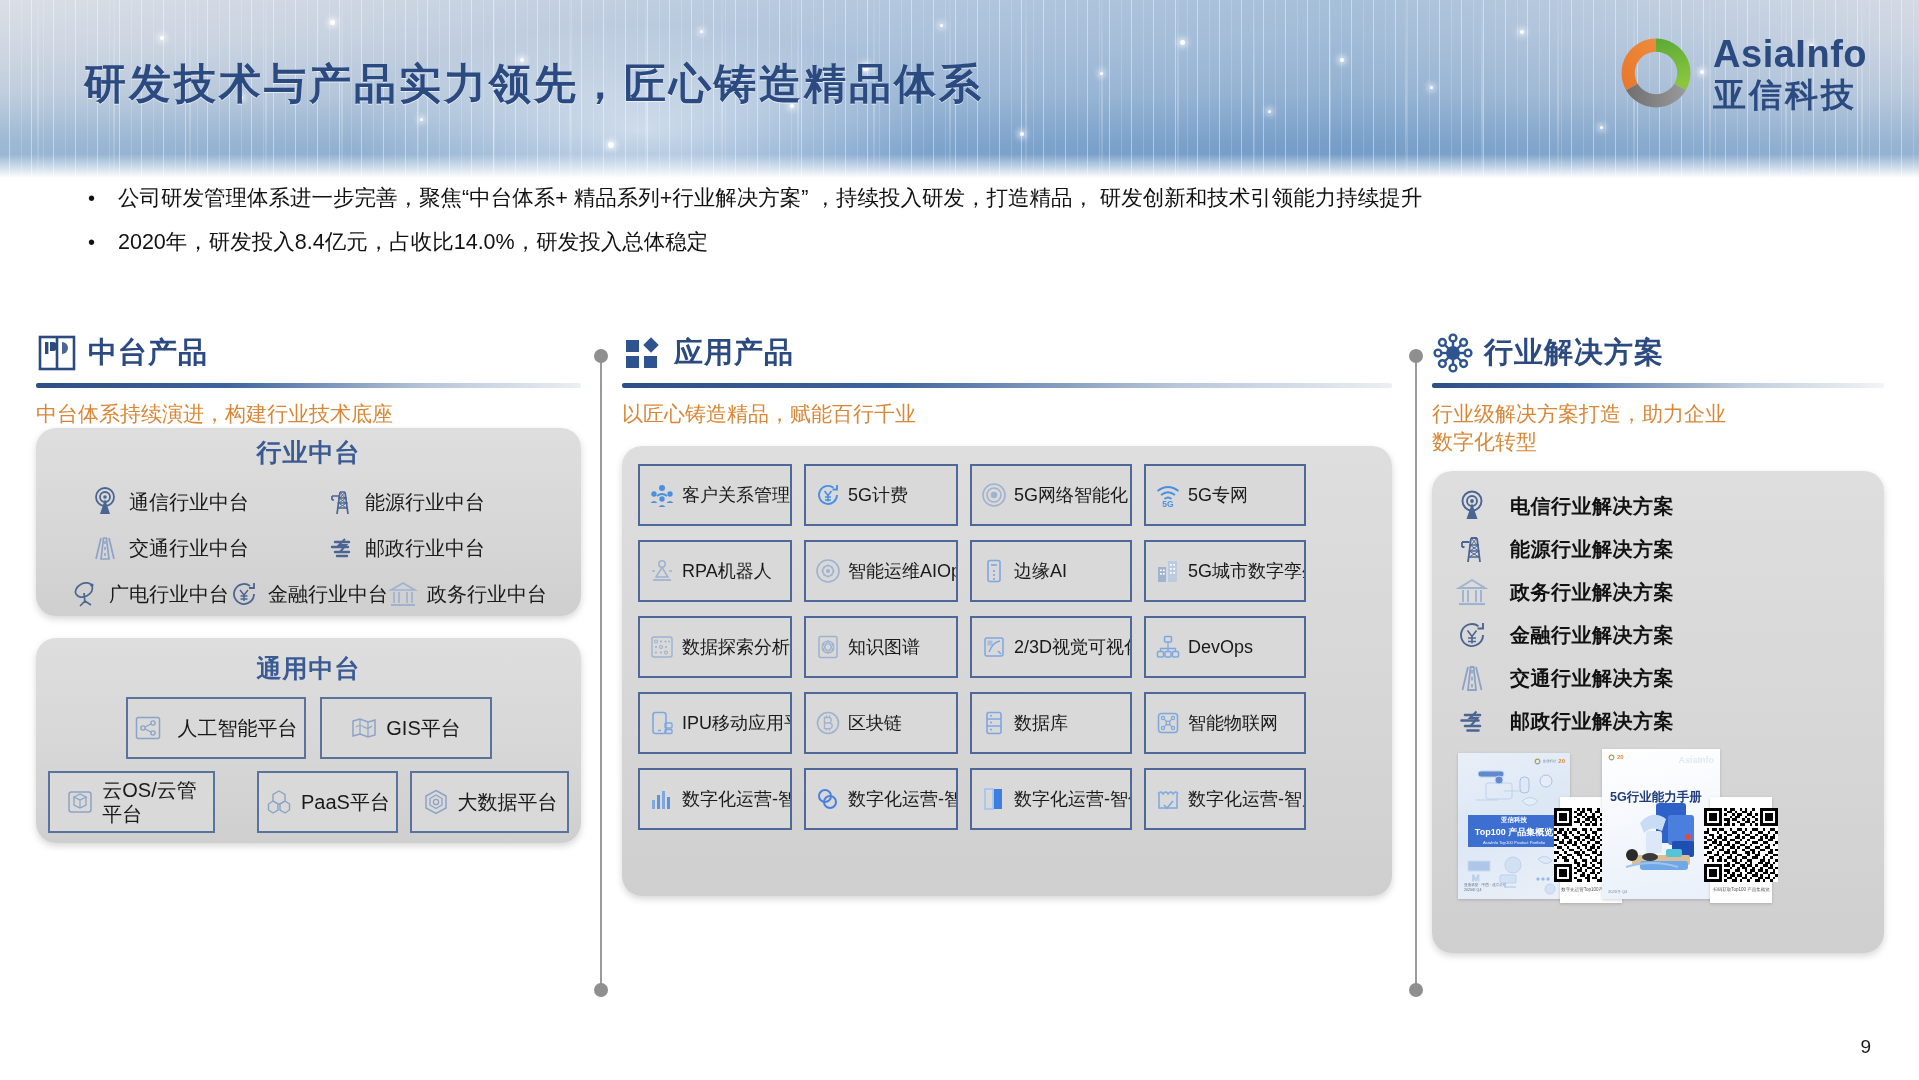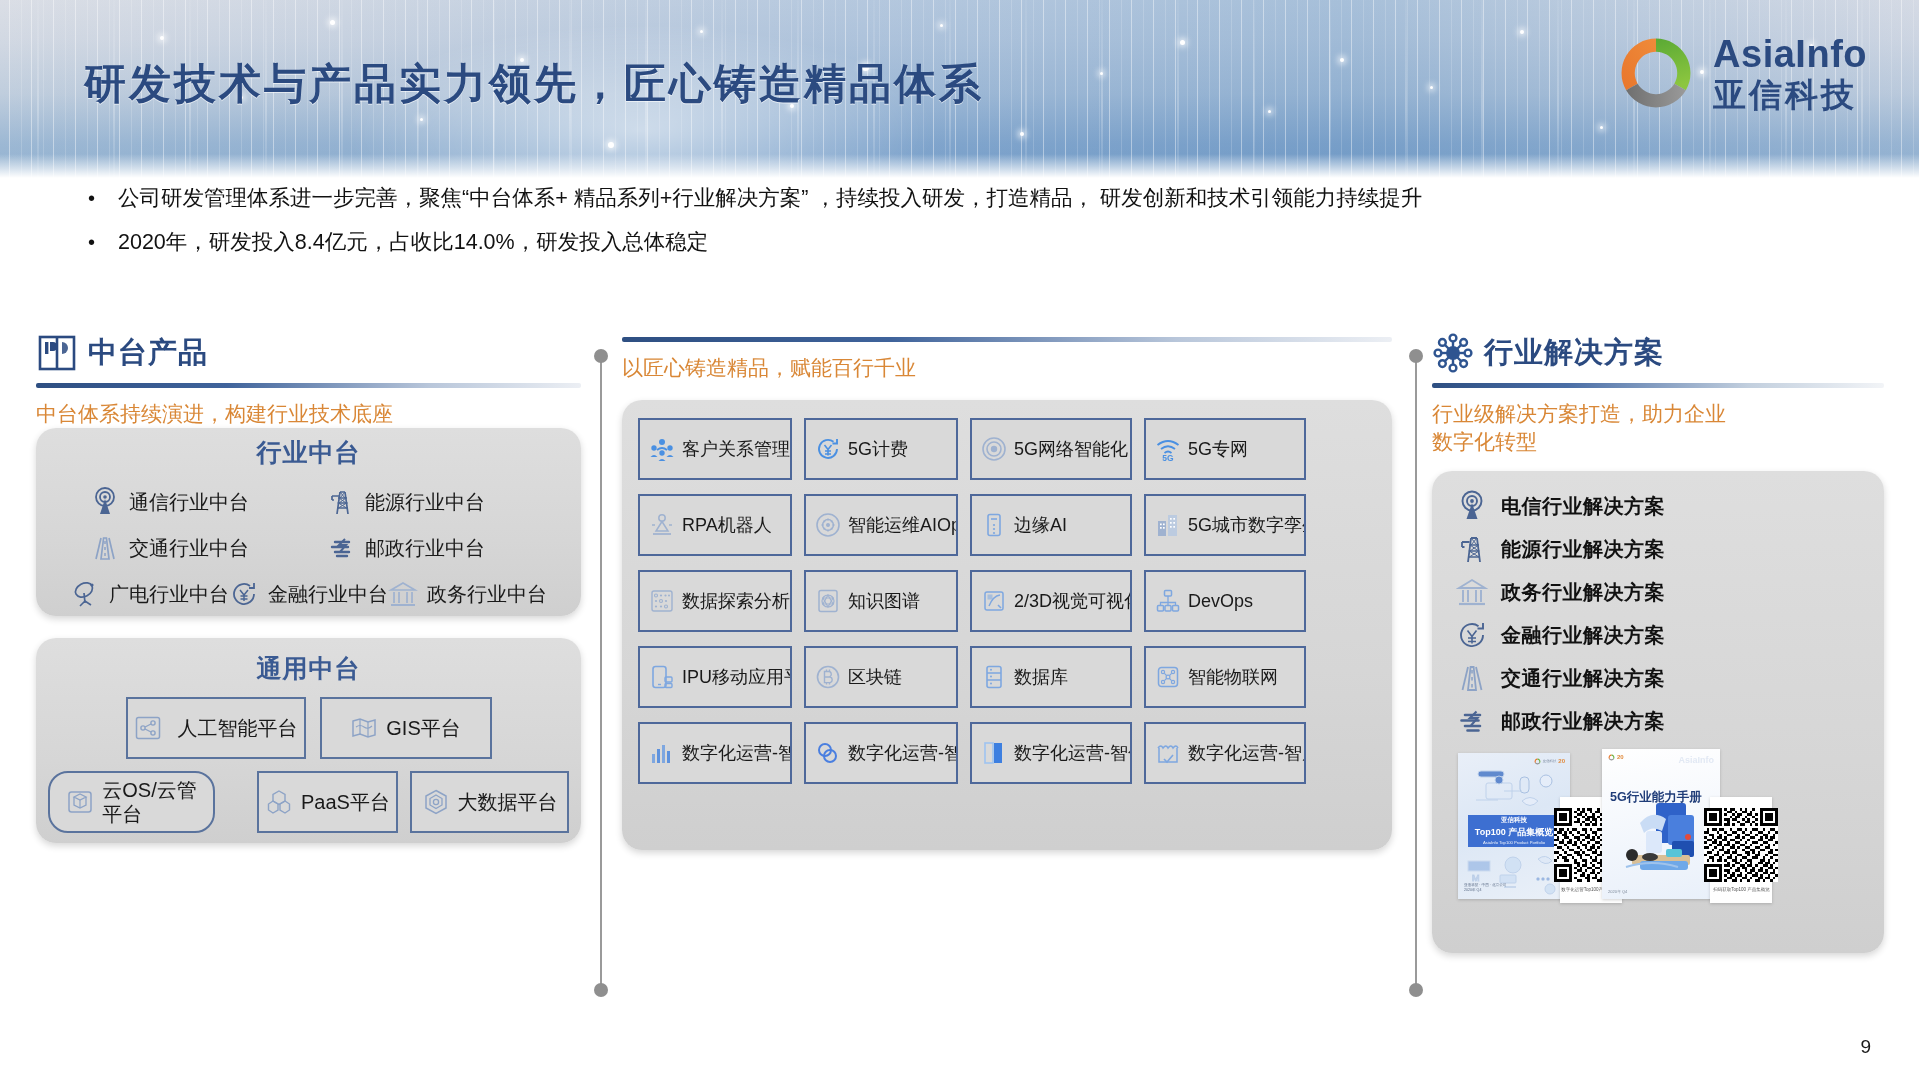--- a/index.html
+++ b/index.html
@@ -117,41 +117,41 @@
     border: 2px solid #5a739d; background: #d9d9d9;
     display: flex; align-items: center; justify-content: center; gap: 8px;
     font-size: 20px; color: #1a1a1a;
   }
   .ty-box .ic { width: 28px; height: 28px; flex: 0 0 28px; }
   .ty-r1 .ty-box { height: 62px; }
   .ty-r1 .ty-box:nth-child(1) { width: 180px; gap: 16px; }
   .ty-r1 .ty-box:nth-child(2) { width: 172px; }
   .ty-r2 { gap: 12px; margin-top: 12px; }
   .ty-r2 .ty-box { height: 62px; }
-  .ty-r2 .ty-box:nth-child(1) { width: 168px; border-radius: 20px; }
+  .ty-r2 .ty-box:nth-child(1) { width: 168px; }
   .ty-r2 .ty-box:nth-child(2) { width: 142px; margin-left: 30px; }
   .ty-r2 .ty-box:nth-child(3) { width: 160px; }
   .ty-multiline { flex-direction: row; }
   .ty-multiline .tx { line-height: 1.22; text-align: left; }
 
   
   .card-apps { margin-top: 18px; height: 450px; padding: 18px 16px; }
   .app-grid { display: grid; grid-template-columns: 154px 154px 162px 162px; gap: 14px 12px; }
   .app-box {
     border: 2px solid #4e689a; background: #d9d9d9;
     height: 62px; display: flex; align-items: center; gap: 7px; padding-left: 9px;
     font-size: 18px; color: #1a1a1a; white-space: nowrap;
   }
   .app-box .ic { width: 26px; height: 26px; flex: 0 0 26px; }
   .app-box .tx { overflow: hidden; }
 
   
   .card-sol { margin-top: 14px; height: 482px; padding: 14px 10px 10px; }
   .sol-list { padding-left: 14px; }
-  .sol-item { display: flex; align-items: center; gap: 13px; height: 43px; }
+  .sol-item { display: flex; align-items: center; gap: 22px; height: 43px; }
   .sol-item .ic { width: 32px; height: 32px; flex: 0 0 32px; }
   .sol-item .tx { font-size: 20px; font-weight: 700; color: #111; letter-spacing: .5px; }
 
   .brochures { position: relative; margin-top: 6px; height: 150px; }
   .broch { position: absolute; background: #f3f6fb; overflow: hidden; box-shadow: 0 1px 3px rgba(0,0,0,.18); }
   .qr { position: absolute; background: #ffffff; box-shadow: 0 1px 3px rgba(0,0,0,.18);
         display:flex; flex-direction: column; align-items:center; justify-content:center; }
   .qr-code { width: 74px; height: 74px; }
   .qr-cap { font-size: 5px; color: #555; margin-top: 4px; transform: scale(.9); white-space: nowrap; }
 
@@ -435,20 +435,31 @@
             <circle cx="14" cy="14" r="2.6" fill="none" stroke="#8da3c6" stroke-width="1.3"></circle>
           </svg>
         </span>
         <span class="tx">大数据平台</span>
       </span>
     </div>
   </div>
 </div>
 
 <div class="col col-2">
+  <div class="col-head">
+    <span class="col-head-icon">
+      <svg viewBox="0 0 42 42" width="42" height="42">
+        <rect x="4" y="8" width="13" height="12" fill="#2e5490"></rect>
+        <rect x="4" y="24" width="13" height="12" fill="#2e5490"></rect>
+        <rect x="22" y="24" width="13" height="12" fill="#2e5490"></rect>
+        <rect x="23.5" y="7.5" width="11" height="11" fill="#2e5490" transform="rotate(45 29 13)"></rect>
+      </svg>
+    </span>
+    <span class="col-head-title">应用产品</span>
+  </div>
   <div class="col-rule"></div>
   <div class="col-sub">以匠心铸造精品，赋能百行千业</div>
 
   <div class="gcard card-apps">
     <div class="app-grid">
 
       <span class="app-box">
         <span class="ic">
           <svg viewBox="0 0 26 26" width="26" height="26">
             <circle cx="13" cy="6" r="3" fill="#4a90e2"></circle>

